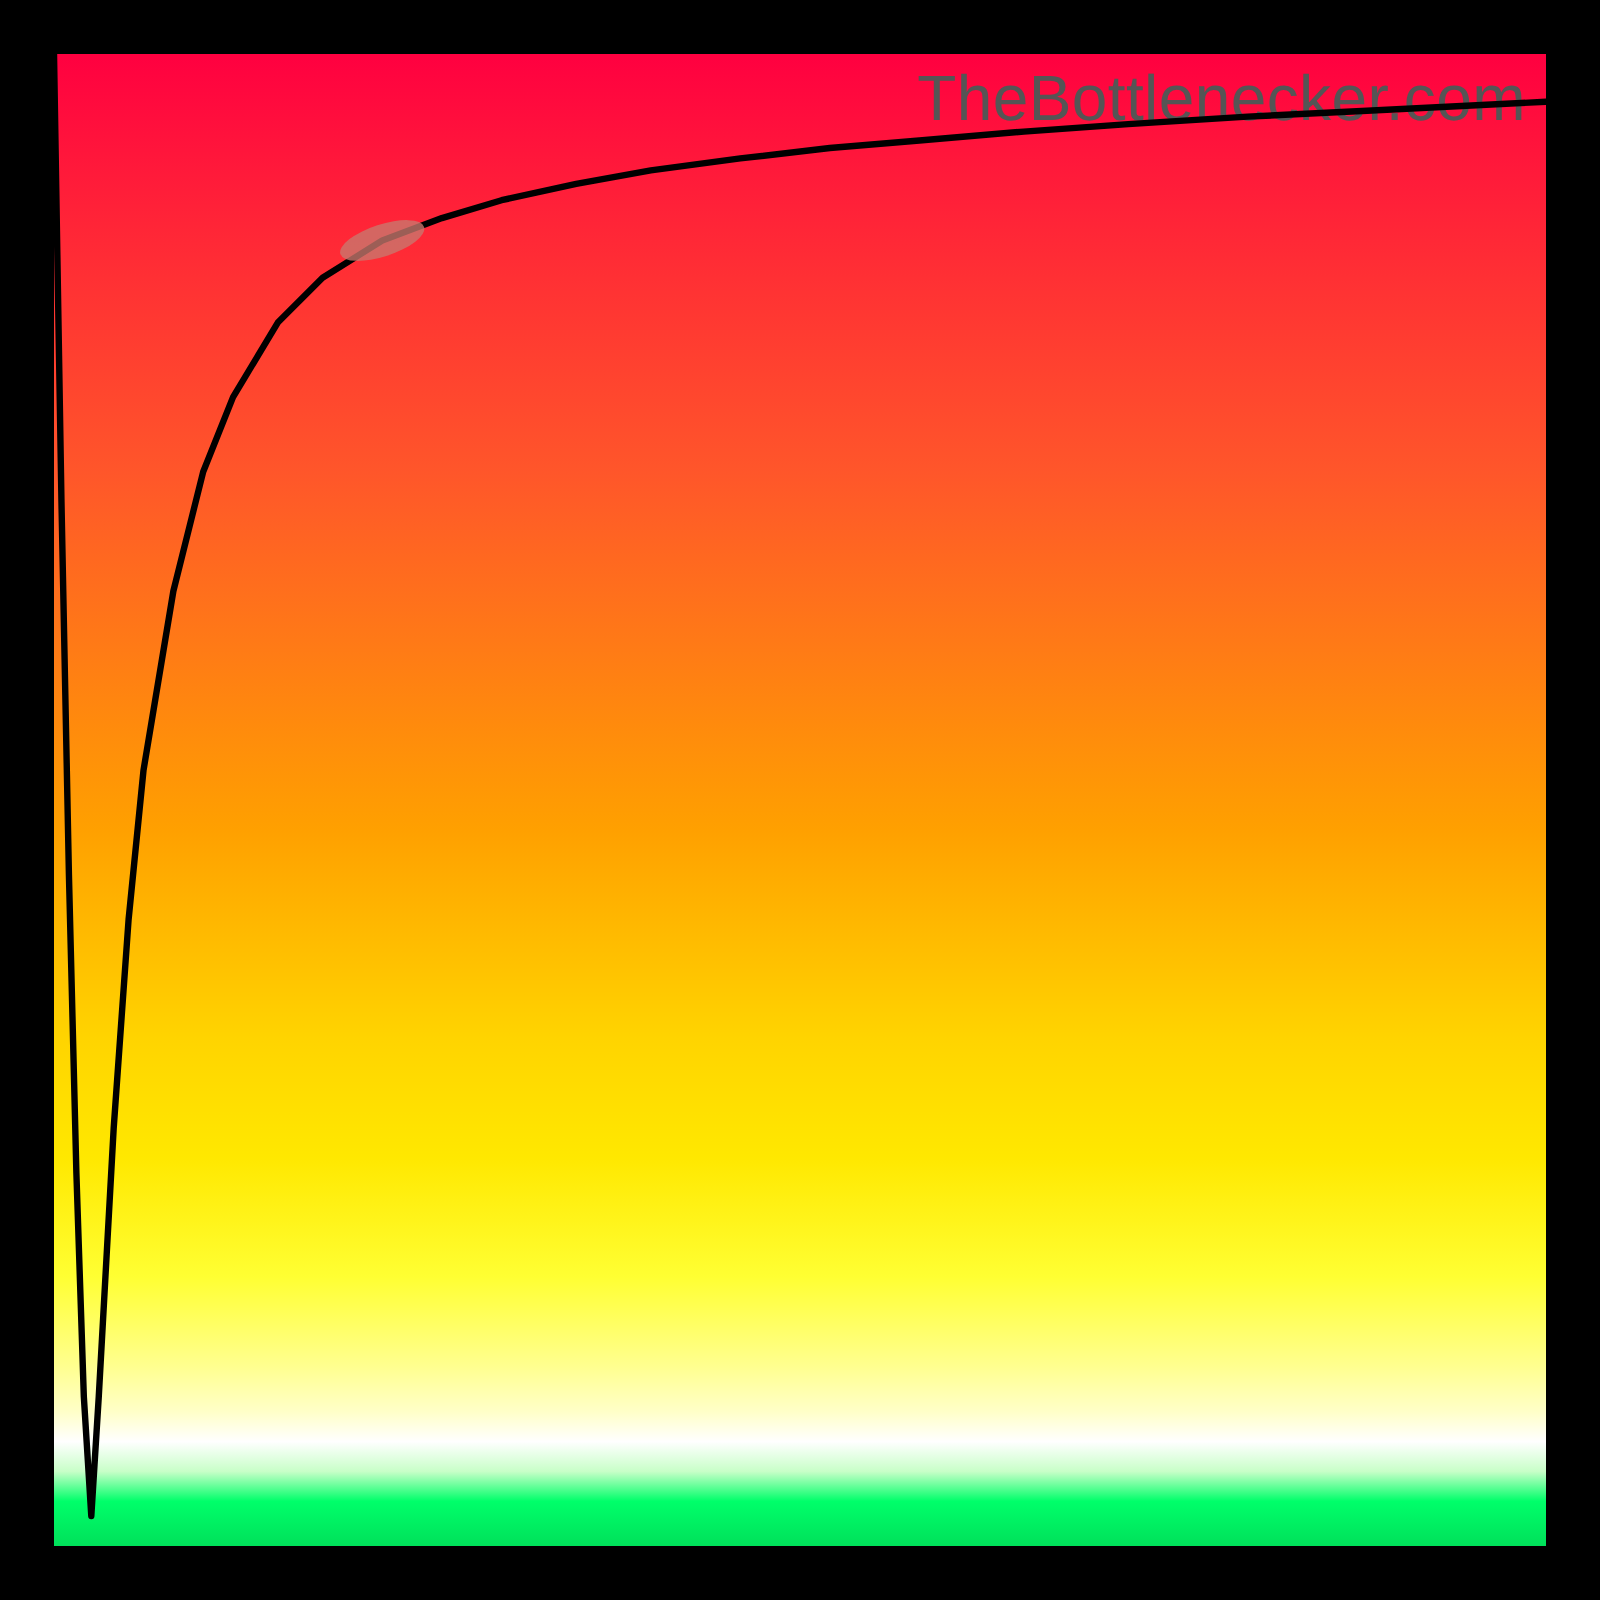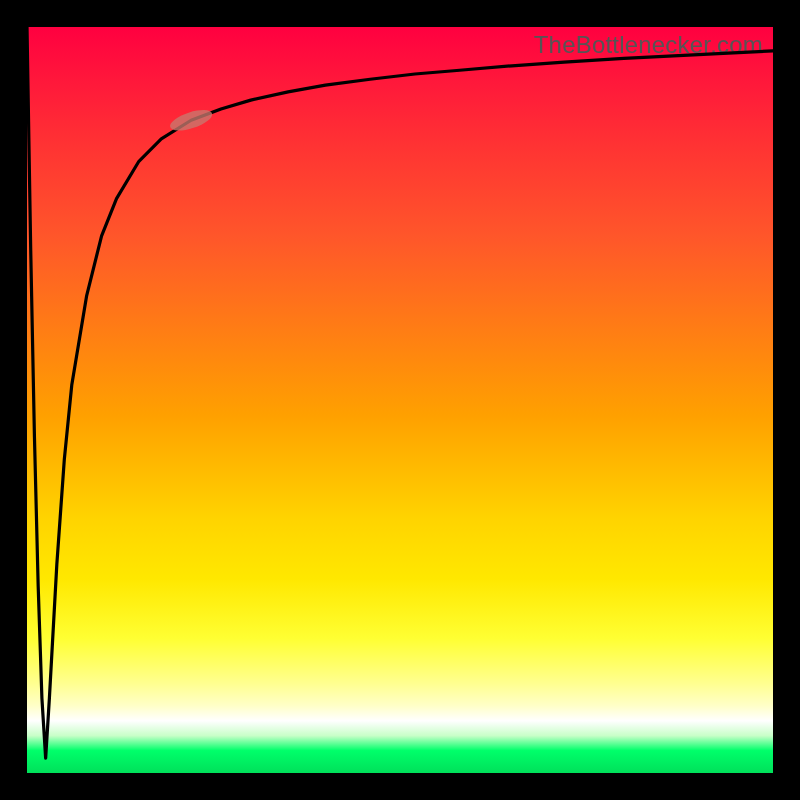--- a/index.html
+++ b/index.html
@@ -31,21 +31,21 @@
       #ffffff 93%,
       #c8ffc8 95%,
       #00ff6a 97%,
       #00e05a 100%);
   }
   .attribution {
     position: absolute;
     top: 4px;
     right: 10px;
     font-family: Arial, Helvetica, sans-serif;
-    font-size: 24px;
+    font-size: 32px;
     font-weight: 400;
     color: #555;
     letter-spacing: 0.2px;
   }
   .curve-layer {
     position: absolute;
     inset: 0;
     width: 746px;
     height: 746px;
     pointer-events: none;

